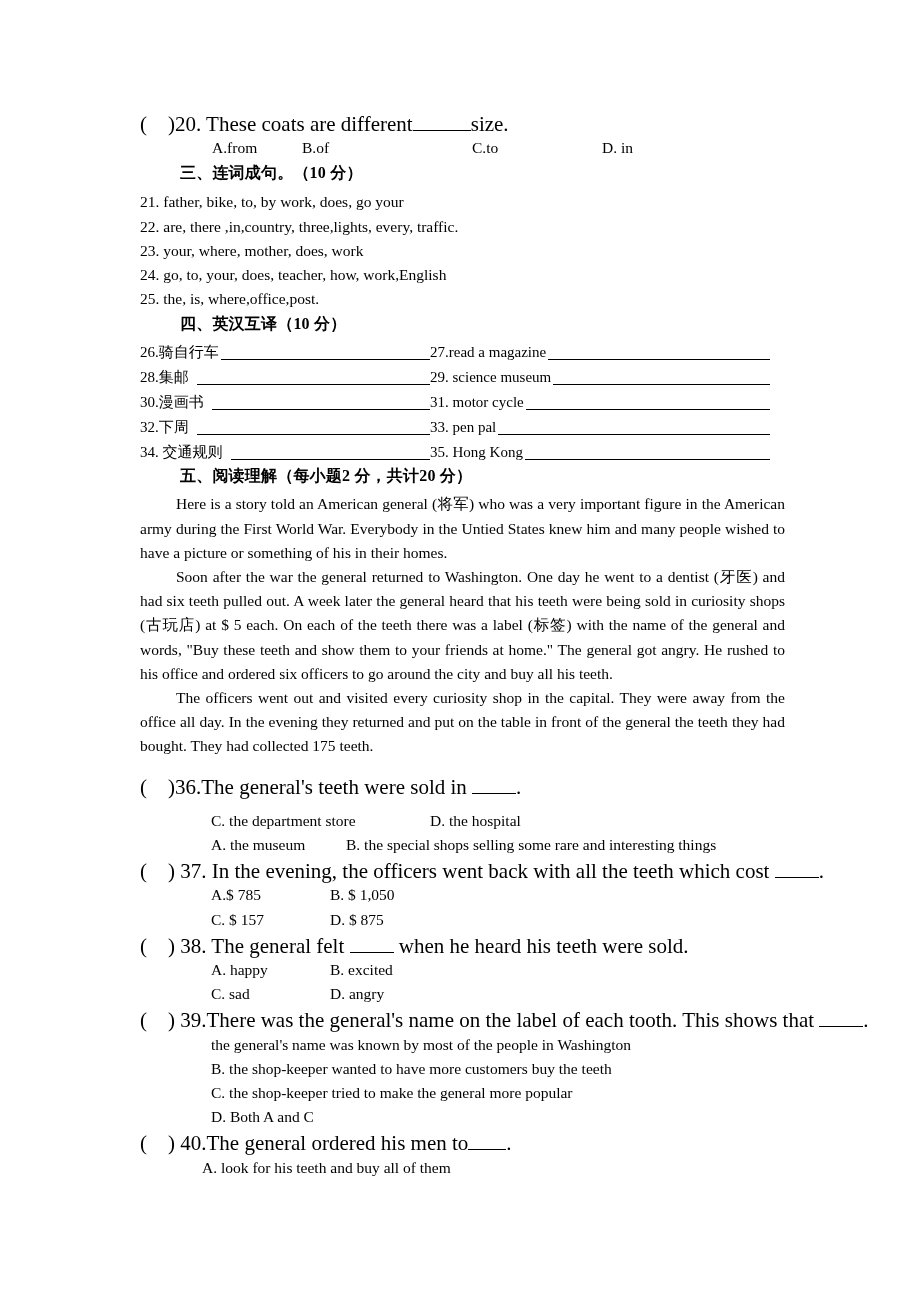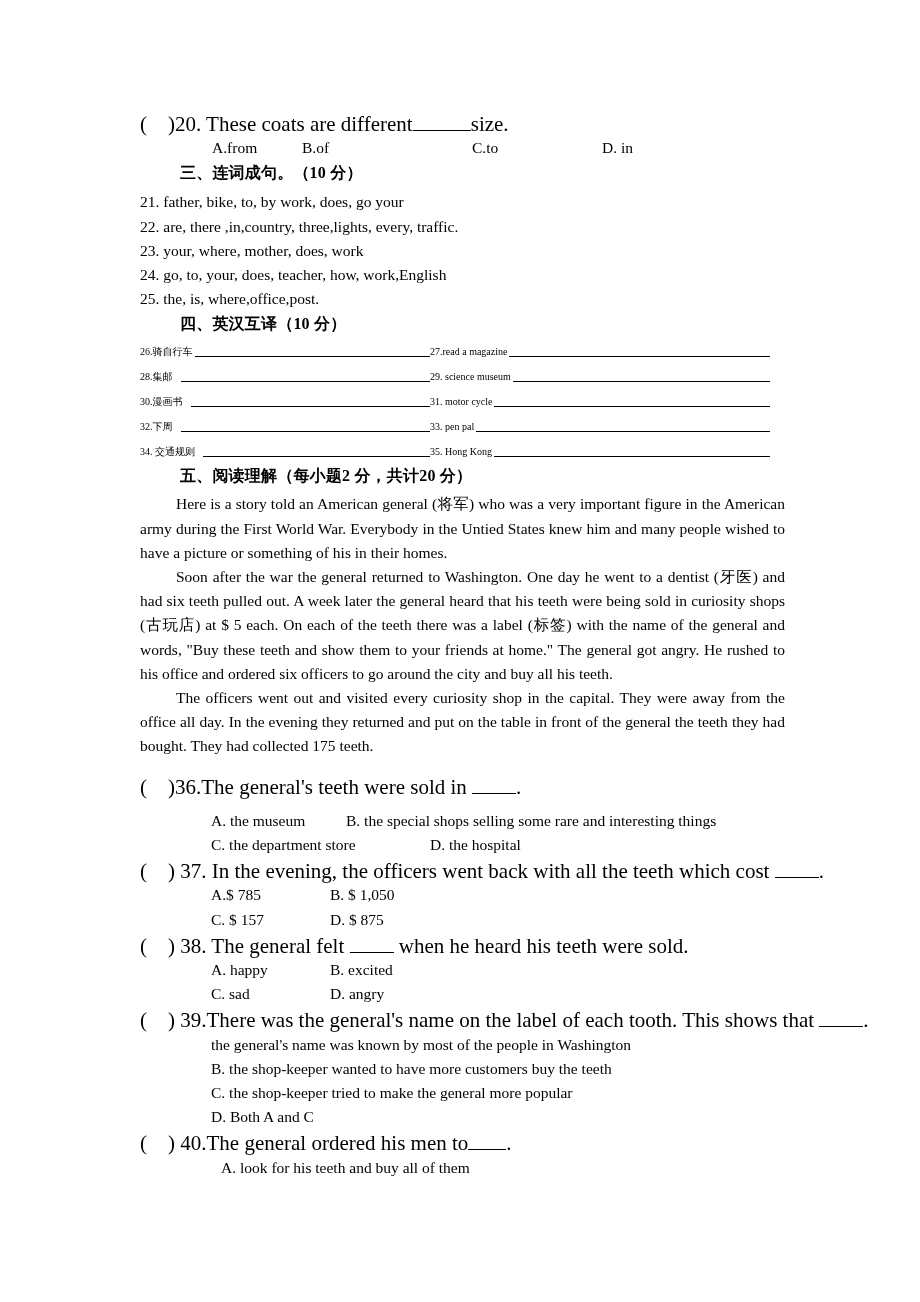--- a/index.html
+++ b/index.html
@@ -70,22 +70,22 @@
   .trans {
     margin-top: 1px;
   }
   .trans-row {
     display: flex;
     height: 25px;
     align-items: flex-end;
   }
   .trans-cell {
     display: flex;
-    align-items: flex-start;
-    font-size: 10px;
+    align-items: center;
+    font-size: 15px;
     line-height: 22px;
   }
   .trans-cell.left { width: 290px; flex: none; }
   .trans-cell.right { width: 340px; flex: none; }
   .trans-label { white-space: pre; }
   .trans-blank {
     flex: 1;
     border-bottom: 1px solid #000;
     height: 15px;
     margin-left: 2px;
@@ -193,27 +193,27 @@
     <p class="para">Soon after the war the general returned to Washington. One  day he went to a dentist (牙医) and had six teeth pulled out. A week later the general heard that his teeth were being sold in curiosity shops (古玩店) at $ 5 each. On each of the teeth there was a label (标签)  with the name of the general and words, "Buy these teeth and show them to your friends at home."  The  general got angry. He rushed to his office and ordered six officers to go around the city and buy all his  teeth.</p>
     <p class="para">The officers went out and visited every curiosity shop in the capital. They were away from the office all day. In the evening they returned and put on the table in front of the general the teeth they had bought. They had collected 175 teeth.</p>
   </div>
 
   <div class="spacer-14"></div>
 
   <div class="qblock">
     <div class="q-line"><span>(</span>&nbsp;&nbsp;&nbsp;&nbsp;<span>)36.The general's teeth were sold in </span><span class="blank-inline blank-44"></span><span>.</span></div>
     <div class="spacer-10"></div>
     <div class="opts-row">
+      <span style="left:31px">C. the department store</span>
+      <span style="left:250px">D. the hospital</span>
+    </div>
+    <div class="opts-row">
       <span style="left:31px">A. the museum</span>
       <span style="left:166px">B. the special shops selling some rare and interesting things</span>
     </div>
-    <div class="opts-row">
-      <span style="left:31px">C. the department store</span>
-      <span style="left:250px">D. the hospital</span>
-    </div>
   </div>
 
   <div class="qblock">
     <div class="q-line"><span>(</span>&nbsp;&nbsp;&nbsp;&nbsp;<span>) 37. In the evening, the officers went back with all the teeth which cost </span><span class="blank-inline blank-44"></span><span>.</span></div>
     <div class="opts-row">
       <span style="left:31px">A.$ 785</span>
       <span style="left:150px">B. $ 1,050</span>
     </div>
     <div class="opts-row">
       <span style="left:31px">C. $ 157</span>
@@ -245,17 +245,17 @@
       <span style="left:31px">C. the shop-keeper tried to make the general more popular</span>
     </div>
     <div class="opts-row">
       <span style="left:31px">D. Both A and C</span>
     </div>
   </div>
 
   <div class="qblock">
     <div class="q-line"><span>(</span>&nbsp;&nbsp;&nbsp;&nbsp;<span>) 40.The general ordered his men to</span><span class="blank-inline blank-38"></span><span>.</span></div>
     <div class="opts-row">
-      <span style="left:41px">A. look for his teeth and buy all of them</span>
+      <span style="left:22px">A. look for his teeth and buy all of them</span>
     </div>
   </div>
 
 </div>
 
 </body></html>

